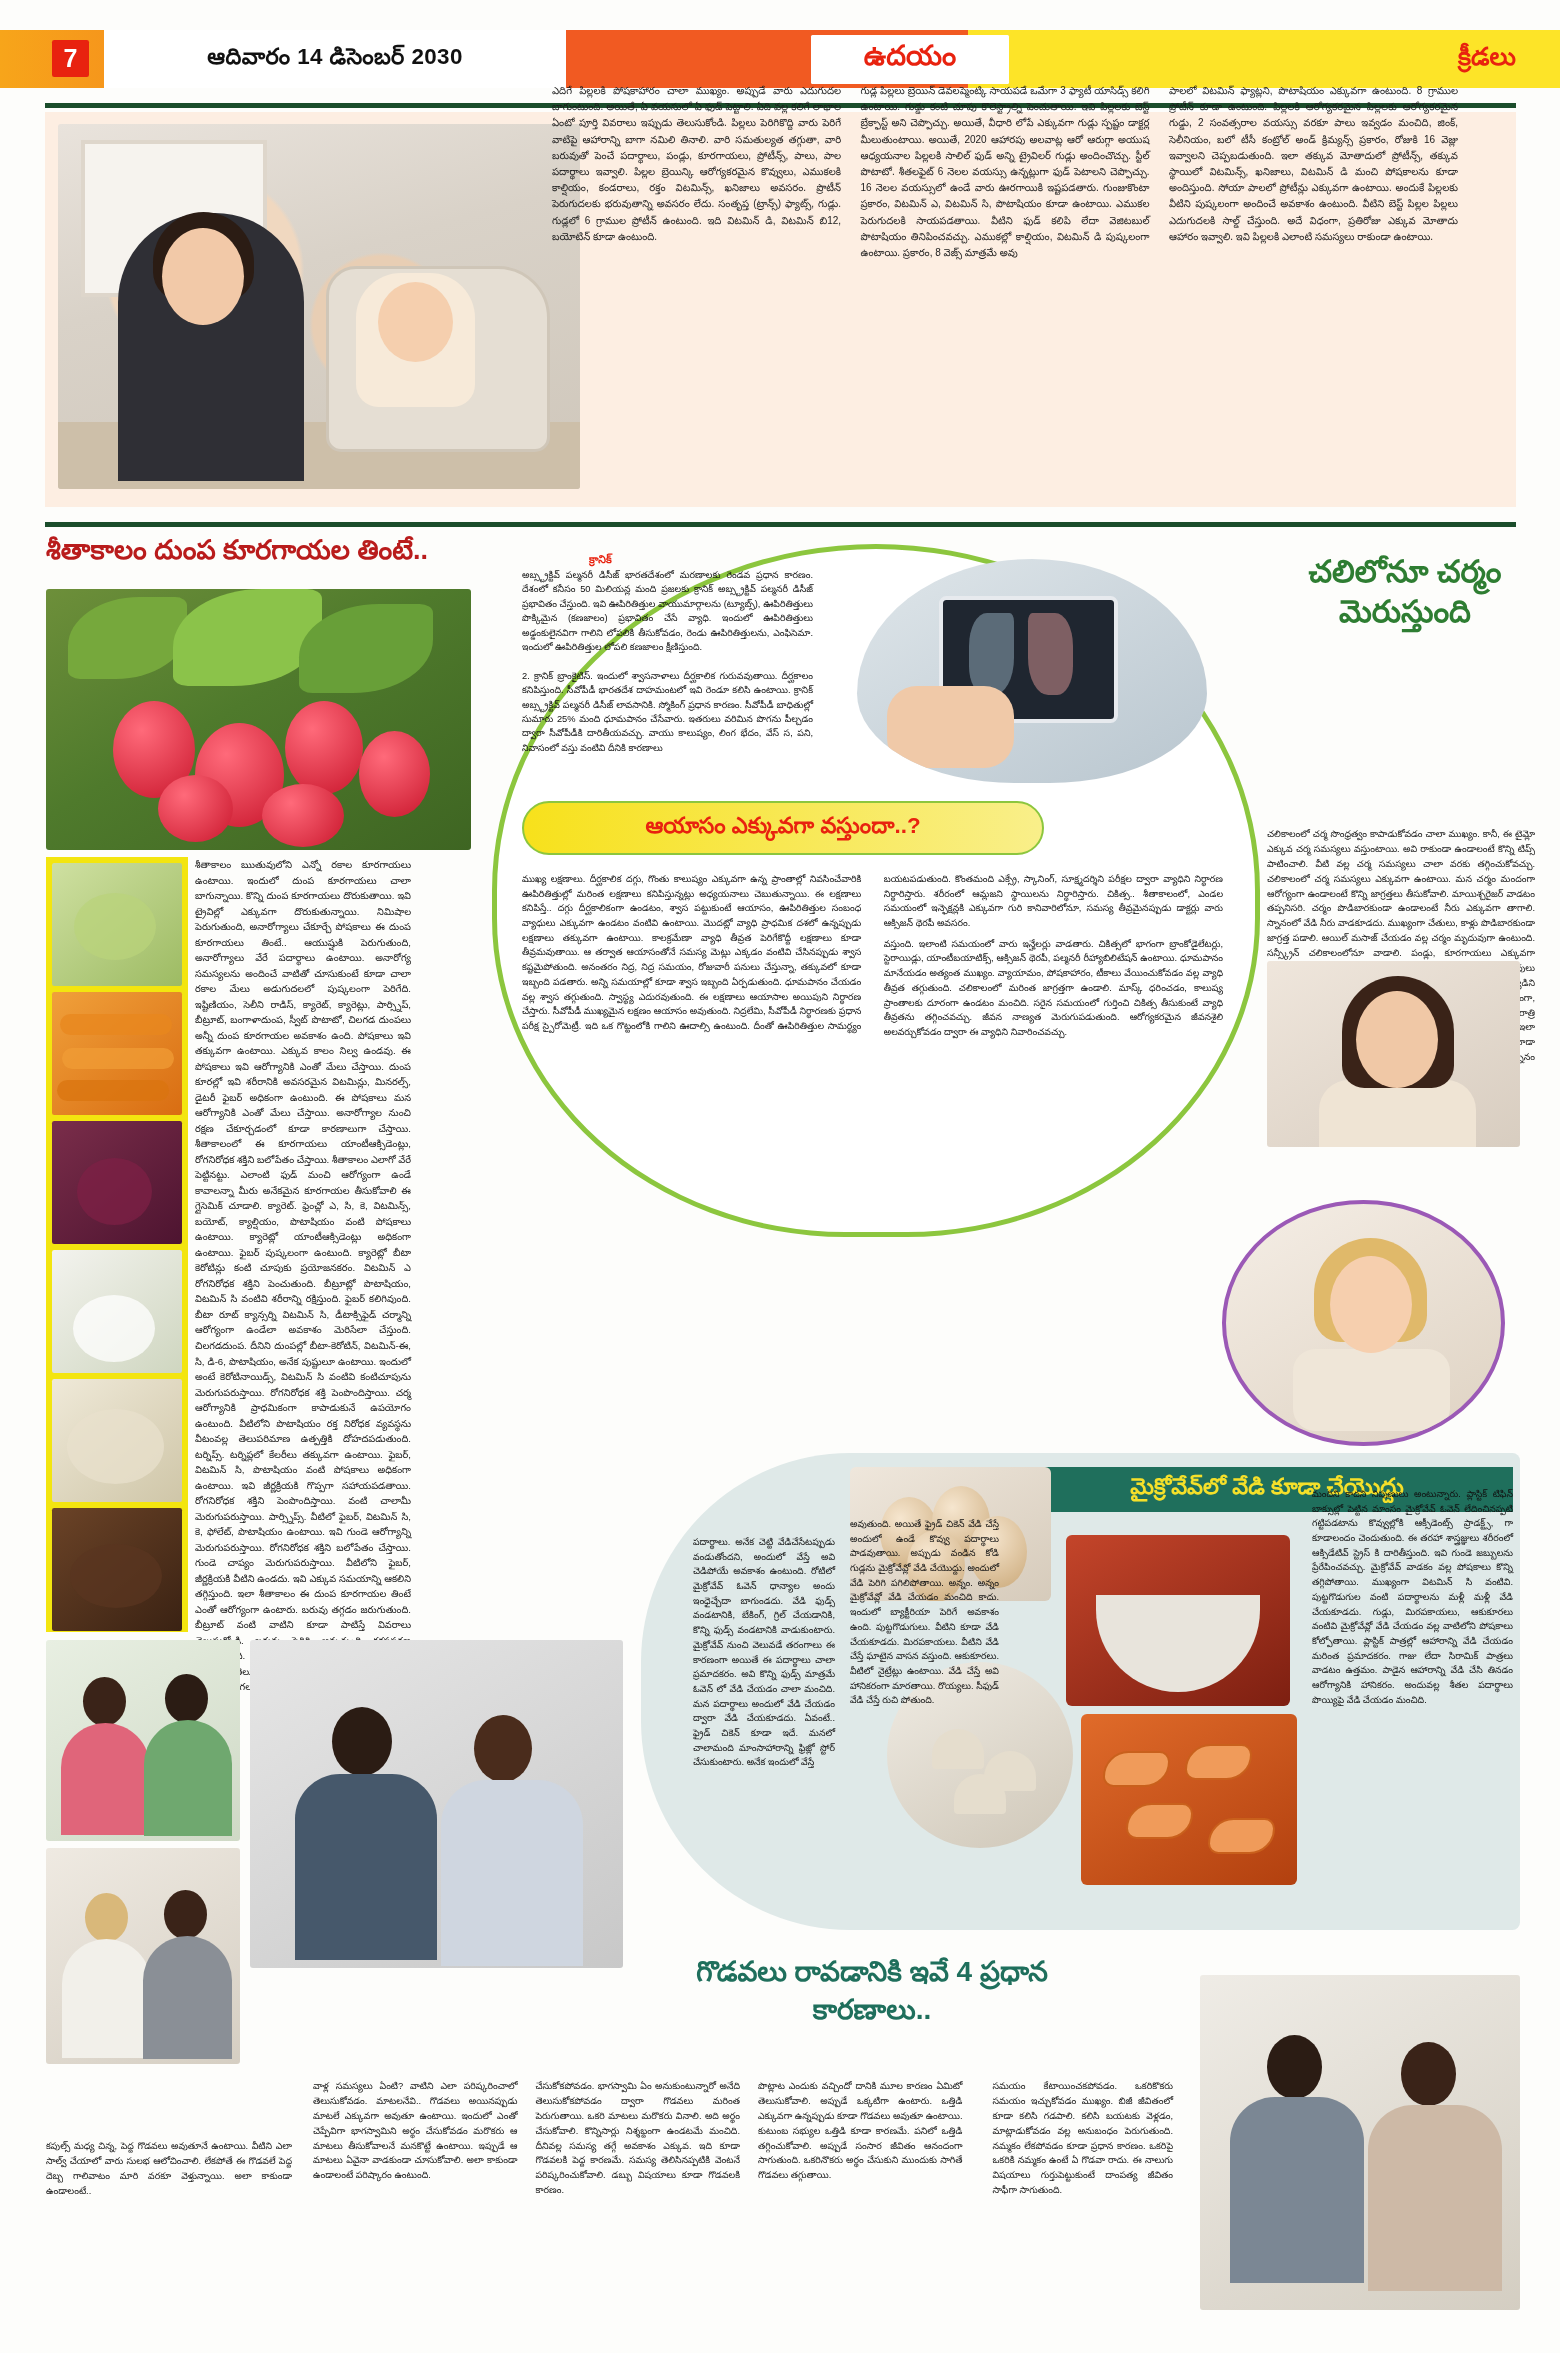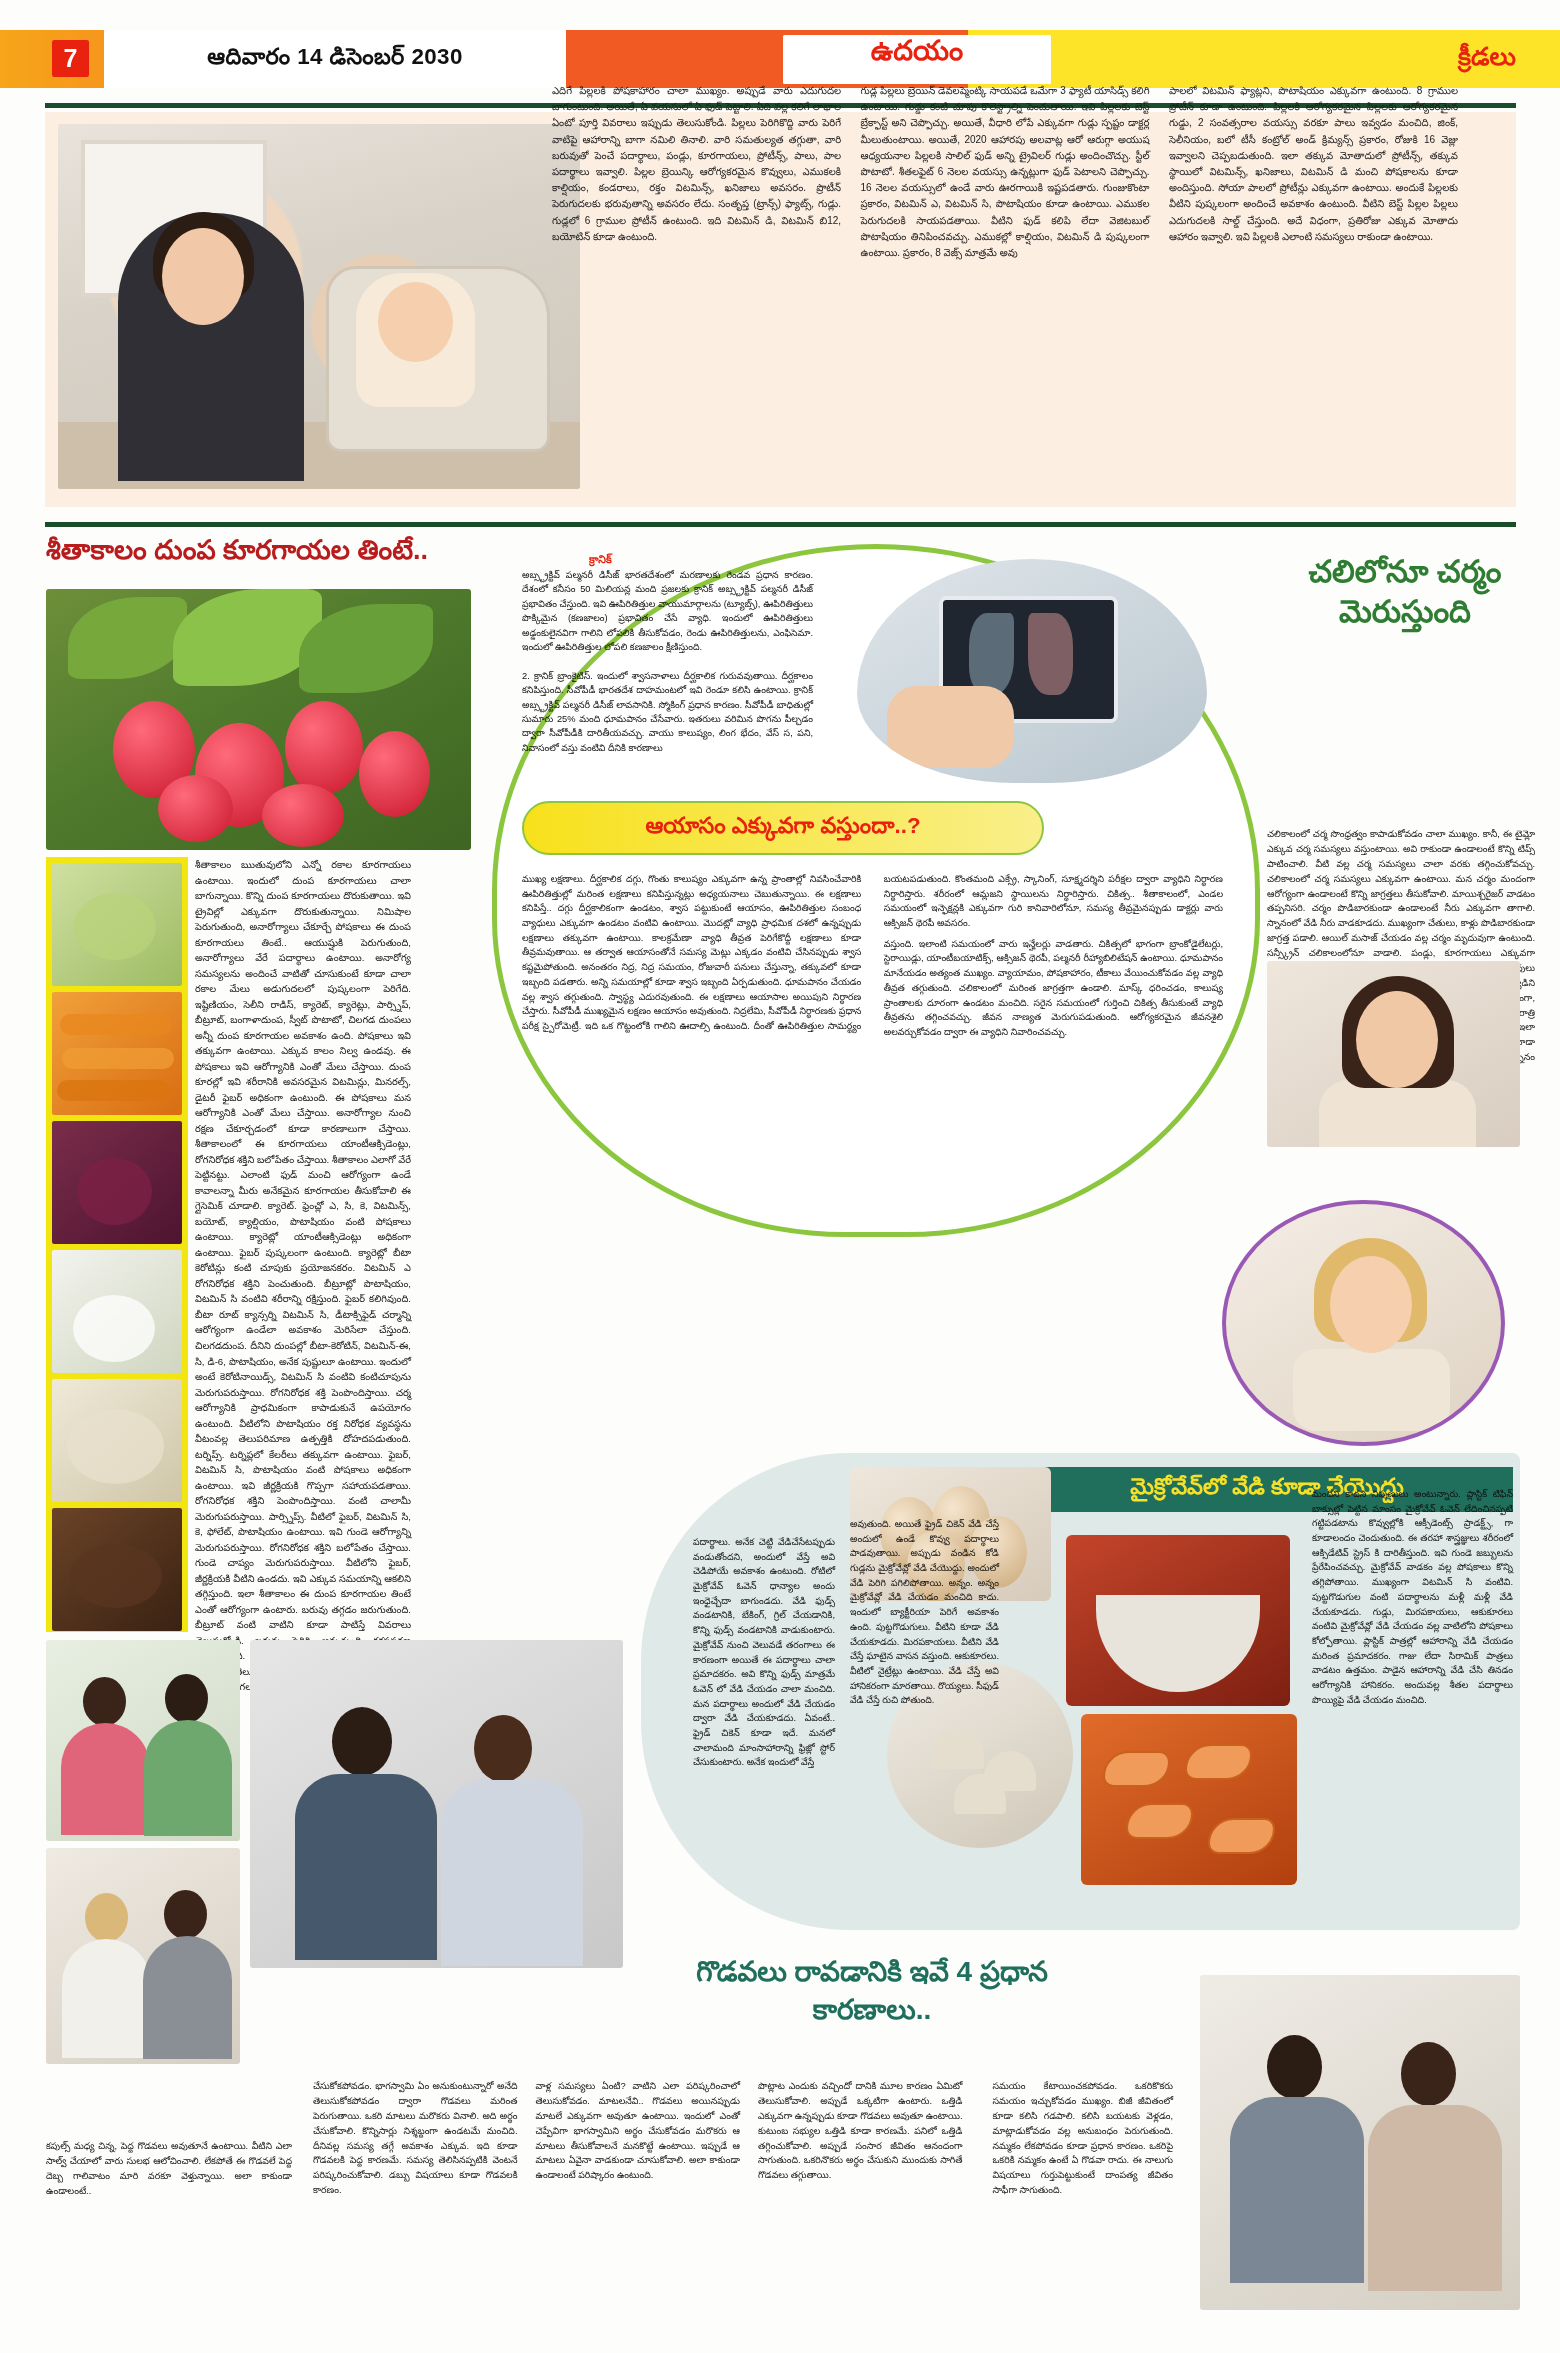--- a/index.html
+++ b/index.html
@@ -27,22 +27,22 @@
     position:absolute;left:52px;top:10.4px;width:37px;height:37px;
     background:#e8220f;color:#fff;font-size:25px;font-weight:bold;
     display:flex;align-items:center;justify-content:center;border-radius:2.2px;
   }
   .date-band{
     position:absolute;left:104px;top:0;width:462px;height:58px;background:#ffffff;
     display:flex;align-items:center;justify-content:center;
   }
   .date-text{font-size:22.4px;font-weight:bold;color:#111;letter-spacing:0.4px;}
   .logo-band{
-    position:absolute;left:783px;top:4.5px;width:268px;height:49px;background:#ffffff;
-    display:flex;align-items:flex-start;justify-content:center;border-radius:1.5px;
+    position:absolute;left:811px;top:4.5px;width:198px;height:49px;background:#ffffff;
+    display:flex;align-items:center;justify-content:center;border-radius:1.5px;
   }
   .logo-text{font-size:28px;font-weight:bold;color:#e8220f;}
   .section-badge{
     position:absolute;right:45px;top:12px;font-size:25px;font-weight:bold;color:#e8220f;
   }
 
   
   .rule-thick{position:absolute;left:45px;width:1471px;height:4.5px;background:#1b4d2b;}
   .story1{position:absolute;left:45px;top:112px;width:1471px;height:395px;background:#fdeee2;}
   .story1-photo{
@@ -392,22 +392,22 @@
   </div>
   <div class="couple3">
     <div class="person-head" style="left:82px;top:67px;width:60px;height:69px;background:#2b1c14;"></div>
     <div class="person-body" style="left:45px;top:134px;width:142px;height:186px;background:#46586b;"></div>
     <div class="person-head" style="left:224px;top:75px;width:58px;height:67px;background:#4a2c1c;"></div>
     <div class="person-body" style="left:191px;top:140px;width:142px;height:186px;background:#cfd6e0;"></div>
   </div>
   <div class="story4-head">గొడవలు రావడానికి ఇవే 4 ప్రధాన కారణాలు..</div>
   <div class="bottom-left-text">కపుల్స్ మధ్య చిన్న, పెద్ద గొడవలు అవుతూనే ఉంటాయి. వీటిని ఎలా సాల్వ్ చేయాలో వారు సులభ ఆలోచించాలి. లేకపోతే ఈ గొడవలే పెద్ద దెబ్బ గాలివాటం మారి వరకూ వెళ్తున్నాయి. అలా కాకుండా ఉండాలంటే..</div>
   <div class="story4-cols">
+    <p style="margin:0 0 6px 0;">వాళ్ల సమస్యలు ఏంటి? వాటిని ఎలా పరిష్కరించాలో తెలుసుకోవడం. మాటలనేవి.. గొడవలు అయినప్పుడు మాటలే ఎక్కువగా అవుతూ ఉంటాయి. ఇందులో ఎంతో చెప్పేవిగా భాగస్వామిని అర్థం చేసుకోవడం మరొకరు ఆ మాటలు తీసుకోవాలనే మనకొట్టే ఉంటాయి. ఇప్పుడే ఆ మాటలు ఏవైనా వాడకుండా చూసుకోవాలి. అలా కాకుండా ఉండాలంటే పరిష్కారం ఉంటుంది.</p>
     <p style="margin:0 0 6px 0;">చేసుకోకపోవడం. భాగస్వామి ఏం అనుకుంటున్నారో అనేది తెలుసుకోకపోవడం ద్వారా గొడవలు మరింత పెరుగుతాయి. ఒకరి మాటలు మరొకరు వినాలి. అది అర్థం చేసుకోవాలి. కొన్నిసార్లు నిశ్శబ్దంగా ఉండటమే మంచిది. దీనివల్ల సమస్య తగ్గే అవకాశం ఎక్కువ. ఇది కూడా గొడవలకి పెద్ద కారణమే. సమస్య తెలిసినప్పటికి వెంటనే పరిష్కరించుకోవాలి. డబ్బు విషయాలు కూడా గొడవలకి కారణం.</p>
-    <p style="margin:0 0 6px 0;">వాళ్ల సమస్యలు ఏంటి? వాటిని ఎలా పరిష్కరించాలో తెలుసుకోవడం. మాటలనేవి.. గొడవలు అయినప్పుడు మాటలే ఎక్కువగా అవుతూ ఉంటాయి. ఇందులో ఎంతో చెప్పేవిగా భాగస్వామిని అర్థం చేసుకోవడం మరొకరు ఆ మాటలు తీసుకోవాలనే మనకొట్టే ఉంటాయి. ఇప్పుడే ఆ మాటలు ఏవైనా వాడకుండా చూసుకోవాలి. అలా కాకుండా ఉండాలంటే పరిష్కారం ఉంటుంది.</p>
     <p style="margin:0 0 6px 0;">పొట్లాట ఎందుకు వచ్చిందో దానికి మూల కారణం ఏమిటో తెలుసుకోవాలి. అప్పుడే ఒక్కటిగా ఉంటారు. ఒత్తిడి ఎక్కువగా ఉన్నప్పుడు కూడా గొడవలు అవుతూ ఉంటాయి. కుటుంబ సభ్యుల ఒత్తిడి కూడా కారణమే. పనిలో ఒత్తిడి తగ్గించుకోవాలి. అప్పుడే సంసార జీవితం ఆనందంగా సాగుతుంది. ఒకరినొకరు అర్థం చేసుకుని ముందుకు సాగితే గొడవలు తగ్గుతాయి.</p>
     <p style="margin:12px;">సమయం కేటాయించకపోవడం. ఒకరికొకరు సమయం ఇచ్చుకోవడం ముఖ్యం. బిజీ జీవితంలో కూడా కలిసి గడపాలి. కలిసి బయటకు వెళ్లడం, మాట్లాడుకోవడం వల్ల అనుబంధం పెరుగుతుంది. నమ్మకం లేకపోవడం కూడా ప్రధాన కారణం. ఒకరిపై ఒకరికి నమ్మకం ఉంటే ఏ గొడవా రాదు. ఈ నాలుగు విషయాలు గుర్తుపెట్టుకుంటే దాంపత్య జీవితం సాఫీగా సాగుతుంది.</p>
   </div>
   <div class="argue-photo">
     <div class="person-head" style="left:67px;top:60px;width:55px;height:64px;background:#2b1c14;"></div>
     <div class="person-body" style="left:30px;top:122px;width:134px;height:186px;background:#7b8794;"></div>
     <div class="person-head" style="left:201px;top:67px;width:55px;height:64px;background:#3a2318;"></div>
     <div class="person-body" style="left:168px;top:130px;width:134px;height:186px;background:#cdb9a6;"></div>
   </div>
 

